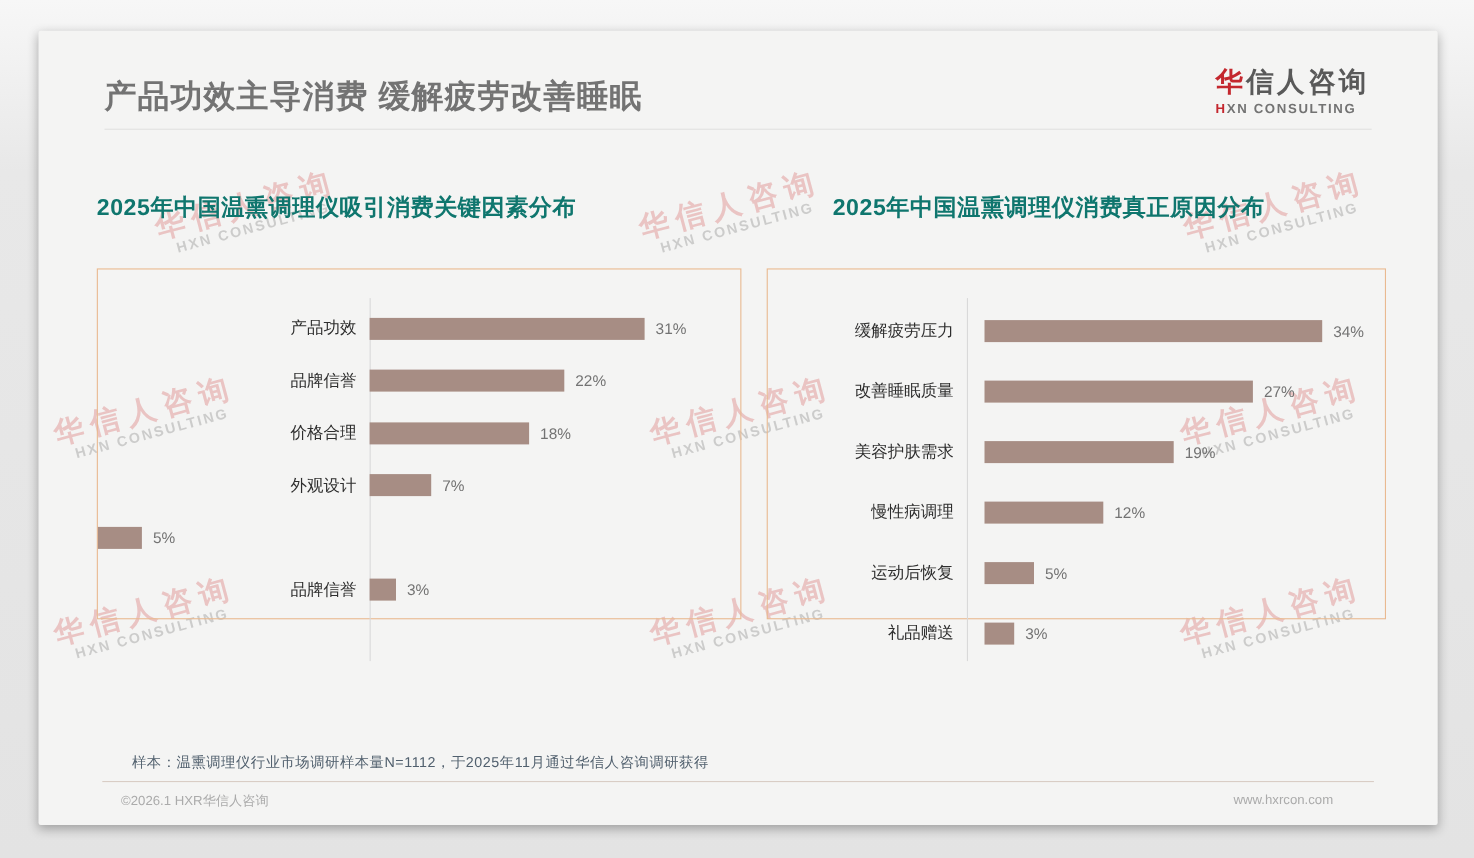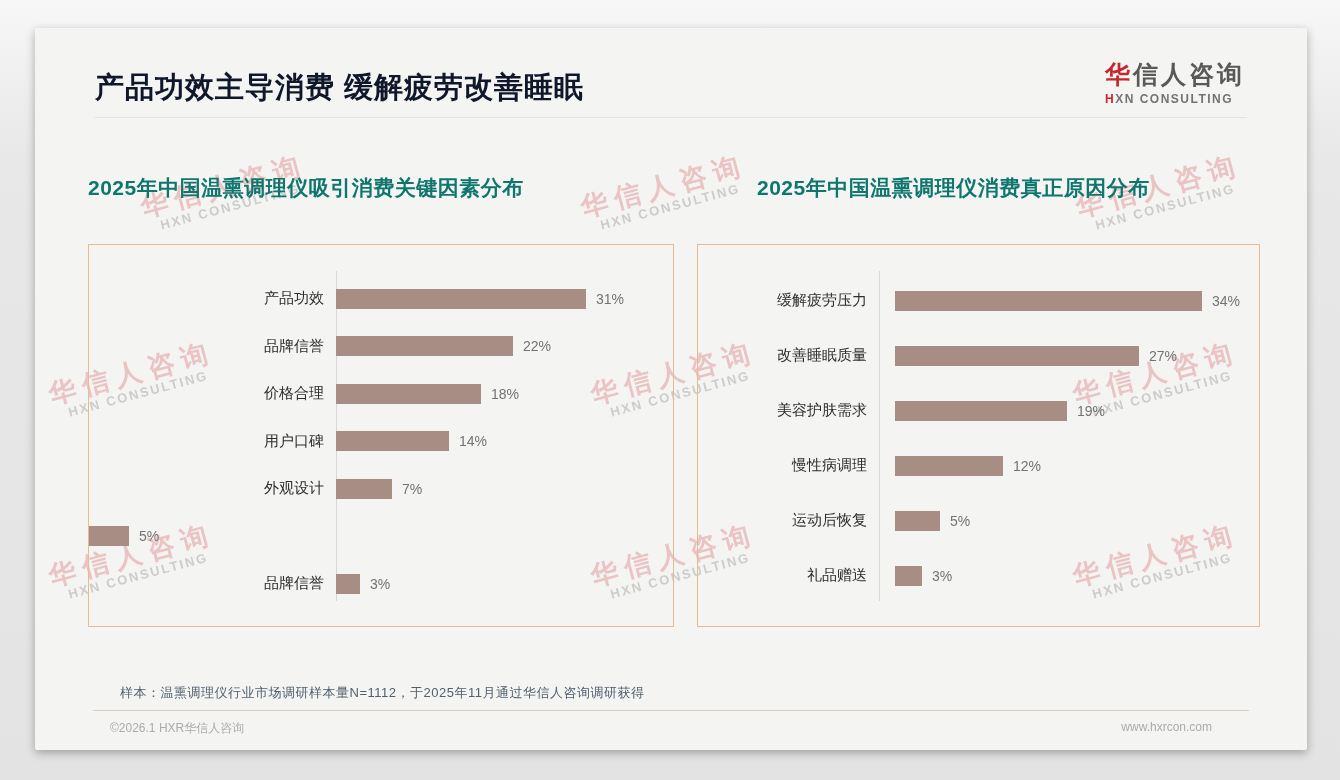--- a/index.html
+++ b/index.html
@@ -32,21 +32,21 @@
     color: rgba(219,128,128,0.42);
   }
   .wm .wm-en {
     font-size: 13px; font-weight: 700; letter-spacing: 2px;
     color: rgba(140,140,140,0.38);
     margin-top: -4px; padding-left: 14px;
   }
   
   .page-title {
     position: absolute; left: 60px; top: 40px; z-index: 2;
-    font-size: 29px; font-weight: 700; color: #0f172a;
+    font-size: 29px; font-weight: 700; color: #737373;
     letter-spacing: 1px;
   }
   .logo {
     position: absolute; top: 30px; right: 62px; z-index: 2;
     text-align: left;
   }
   .logo-cn { font-size: 25px; font-weight: 700; color: #595959; letter-spacing: 3px; }
   .logo-cn .red { color: #c4272e; }
   .logo-en { font-size: 12px; font-weight: 700; color: #737373; letter-spacing: 1.5px; margin-top: 1px; }
   .logo-en .red { color: #c4272e; }
@@ -57,21 +57,21 @@
   
   .chart-title {
     position: absolute; top: 146px; z-index: 2;
     font-size: 21px; font-weight: 700; color: #0f766e;
     letter-spacing: 0.5px;
   }
   .chart-title.left { left: 53px; }
   .chart-title.right { left: 722px; }
   
   .panel {
-    position: absolute; top: 216px; height: 383px; z-index: 1;
+    position: absolute; top: 216px; height: 319px; z-index: 1;
     border: 1px solid #e9b990;
     background: transparent;
   }
   .panel.left  { left: 53px;  width: 586px; }
   .panel.right { left: 662px; width: 563px; }
   .axis-line {
     position: absolute; top: 26px; width: 1px; height: 330px;
     background: #d9d9d9;
   }
   .panel.left  .axis-line { left: 247px; }
@@ -180,25 +180,20 @@
           <span class="bar-label">品牌信誉</span>
           <div class="bar" style="width: 177px;"></div>
           <span class="bar-value">22%</span>
         </div>
         <div class="bar-row">
           <span class="bar-label">价格合理</span>
           <div class="bar" style="width: 145px;"></div>
           <span class="bar-value">18%</span>
         </div>
         <div class="bar-row">
-          <span class="bar-label">用户口碑</span>
-          <div class="bar" style="width: 113px;"></div>
-          <span class="bar-value">14%</span>
-        </div>
-        <div class="bar-row">
           <span class="bar-label">外观设计</span>
           <div class="bar" style="width: 56px;"></div>
           <span class="bar-value">7%</span>
         </div>
         <div class="bar-row">
           <div class="bar" style="width: 40px;"></div>
           <span class="bar-value">5%</span>
         </div>
         <div class="bar-row">
           <span class="bar-label">品牌信誉</span>

